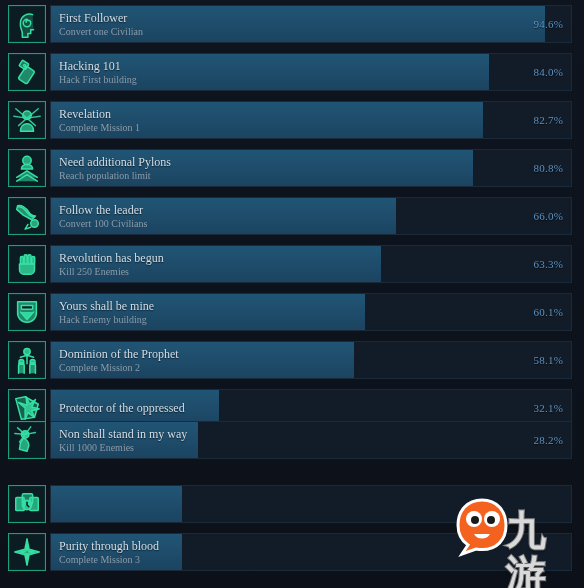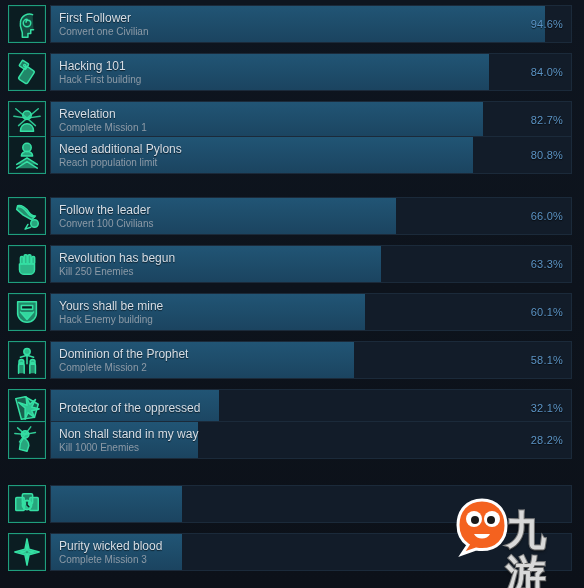--- a/index.html
+++ b/index.html
@@ -18,20 +18,21 @@
     height: 588px;
     background: linear-gradient(180deg, #0e151f 0%, #0c1119 100%);
     overflow: hidden;
   }
 
   .ach-row {
     position: absolute;
     left: 0;
     width: 584px;
     height: 48px;
+    font-family: Liberation Serif, serif;
   }
 
   
   .ach-icon {
     position: absolute;
     left: 8px;
     top: 5px;
     width: 38px;
     height: 38px;
     background: #0b1d22;
@@ -176,21 +177,21 @@
       </div>
       <div class="ach-track">
         <div class="ach-fill" style="width: 431.694px;"></div>
         <div class="ach-text">
           <div class="ach-name">Revelation</div>
           <div class="ach-desc">Complete Mission 1</div>
         </div>
         <div class="ach-pct">82.7%</div>
       </div>
     </div>
-    <div class="ach-row" style="top: 131px; padding-left: 32px;">
+    <div class="ach-row" style="top: 144px; padding-left: 32px;">
       <div class="ach-icon">
         <svg width="30" height="30" viewBox="0 0 32 32" fill="none" stroke="#35e0a4" stroke-width="1.6" stroke-linecap="round" stroke-linejoin="round">
           <circle cx="16" cy="8" r="4.5" fill="#35e0a4" fill-opacity=".7"></circle>
           <path d="M10 17c0-2.8 2.7-5 6-5s6 2.2 6 5z" fill="#35e0a4" fill-opacity=".7"></path>
           <path d="M5 26l11-7 11 7M5 30l11-7 11 7" fill="#35e0a4" fill-opacity=".55"></path>
         </svg>
       </div>
       <div class="ach-track">
         <div class="ach-fill" style="width: 421.776px;"></div>
         <div class="ach-text">
@@ -325,21 +326,21 @@
     <div class="ach-row" style="top: 528px;">
       <div class="ach-icon">
         <svg width="30" height="30" viewBox="0 0 32 32" fill="none" stroke="#35e0a4" stroke-width="1.6" stroke-linecap="round" stroke-linejoin="round">
           <path d="M16 2l2.2 11L29 16l-10.8 3L16 30l-2.2-11L3 16l10.8-3z" fill="#35e0a4" fill-opacity=".75"></path>
           <path d="M16 8l1 7 6 1-6 1-1 7-1-7-6-1 6-1z" fill="#0b1d22" fill-opacity=".5"></path>
         </svg>
       </div>
       <div class="ach-track">
         <div class="ach-fill" style="width: 130.5px;"></div>
         <div class="ach-text">
-          <div class="ach-name">Purity wicked blood</div>
+          <div class="ach-name">Purity through blood</div>
           <div class="ach-desc">Complete Mission 3</div>
         </div>
         <div class="ach-pct"></div>
       </div>
     </div>
     <div id="watermark"><svg width="56" height="66" viewBox="0 0 56 66">
         <path d="M28 4C13 4 4 15 4 29c0 9 4 16 10 20l-6 9 14-5c2 .4 4 .6 6 .6 15 0 24-10 24-24C52 15 43 4 28 4z" fill="#F4621F" stroke="#ffffff" stroke-width="3"></path>
         <circle cx="20" cy="23" r="8" fill="#ffffff"></circle>
         <circle cx="38" cy="23" r="8" fill="#ffffff"></circle>
         <circle cx="21" cy="24" r="4" fill="#1a1a1a"></circle>

